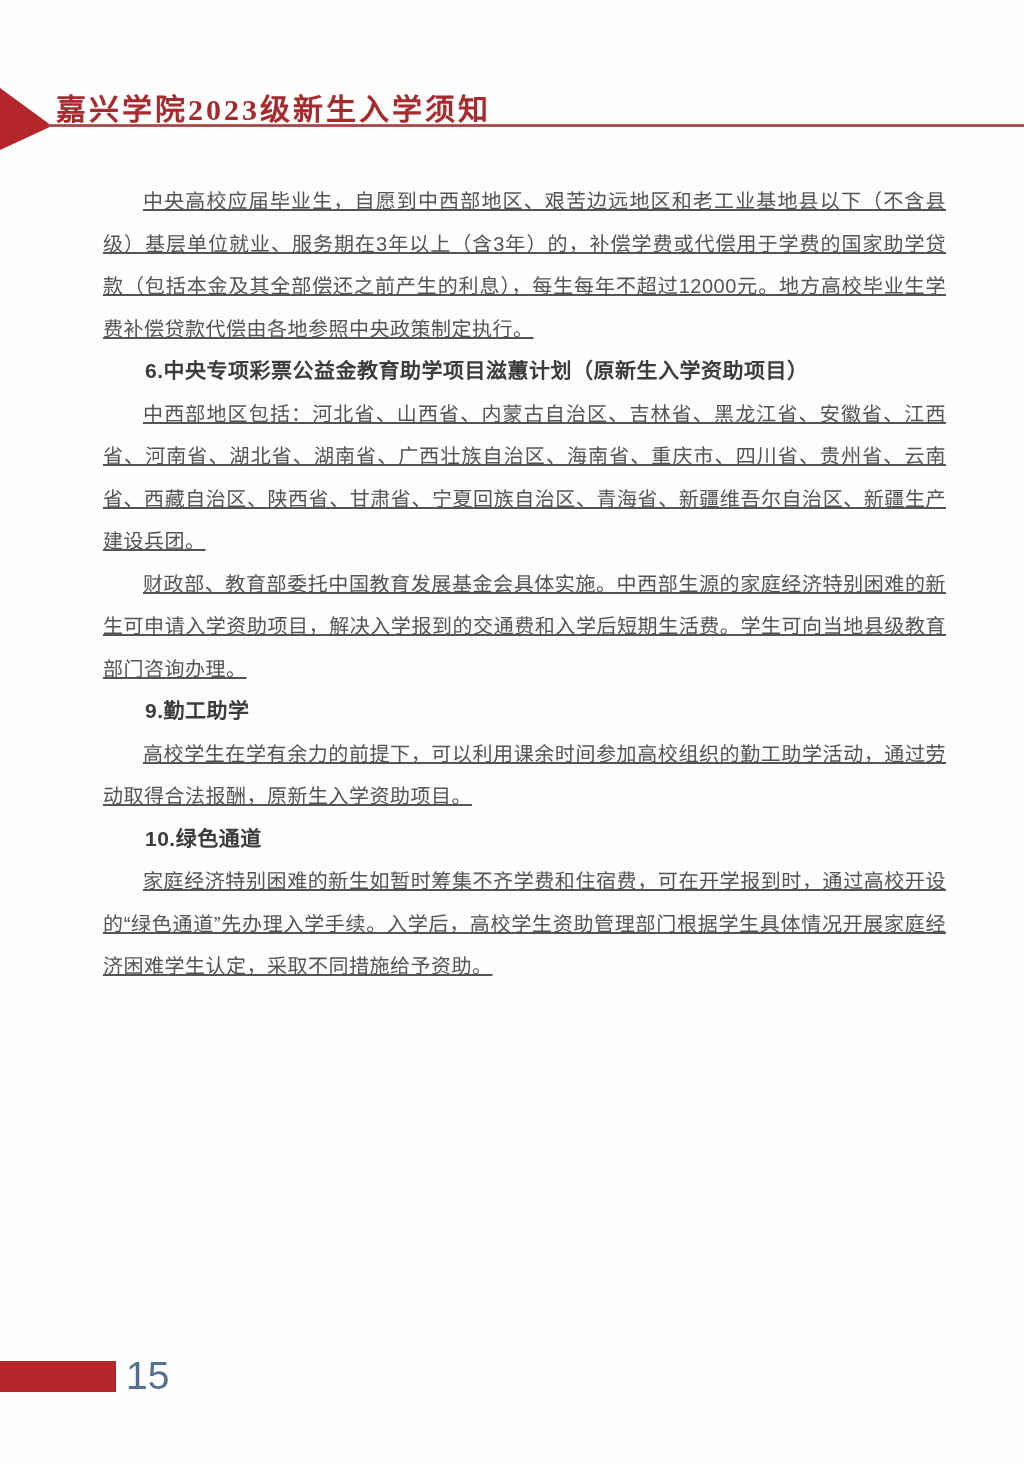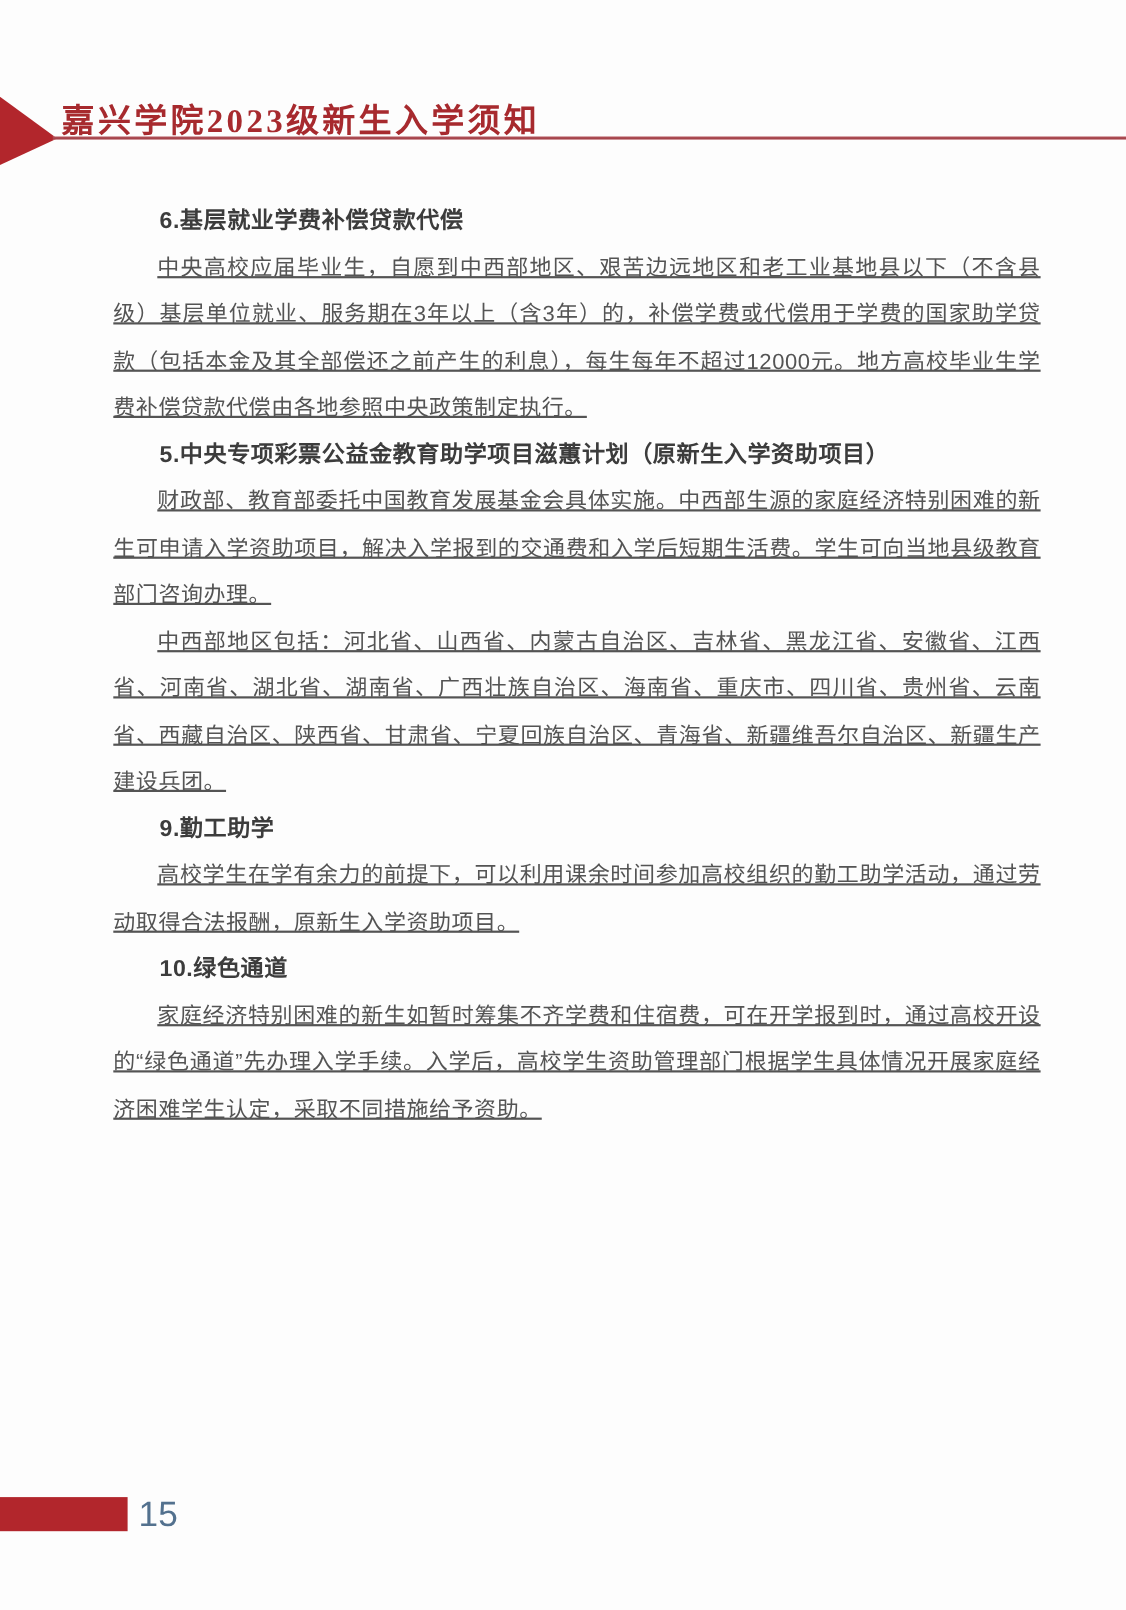--- a/index.html
+++ b/index.html
@@ -45,43 +45,42 @@
   }
   .content p{margin:0;text-indent:2em;text-decoration:underline;}
 
   
   .footer-block{
     position:absolute;left:0;top:1361px;width:116px;height:31px;
     background:var(--accent-red);
   }
   .page-number{
     position:absolute;left:126px;top:1359px;height:34px;line-height:34px;
-    font-size:32px;color:var(--pagenum-blue);
+    font-size:39px;color:var(--pagenum-blue);
   }
 </style>
 </head>
 <body>
 
 <div class="page">
 
   <svg class="header-arrow" viewBox="0 0 52 62" aria-hidden="true">
     <polygon points="0,0 52,38 0,62" fill="#b2262c"></polygon>
   </svg>
   <h1 class="page-title">嘉兴学院2023级新生入学须知</h1>
   <div class="header-rule"></div>
 
   <main class="content">
 
-    <h2>6.基层就业学费补偿贷款代偿</h2>
     <p>中央高校应届毕业生，自愿到中西部地区、艰苦边远地区和老工业基地县以下（不含县级）基层单位就业、服务期在3年以上（含3年）的，补偿学费或代偿用于学费的国家助学贷款（包括本金及其全部偿还之前产生的利息），每生每年不超过12000元。地方高校毕业生学费补偿贷款代偿由各地参照中央政策制定执行。</p>
 
 
-    <h2>5.中央专项彩票公益金教育助学项目滋蕙计划（原新生入学资助项目）</h2>
+    <h2>6.中央专项彩票公益金教育助学项目滋蕙计划（原新生入学资助项目）</h2>
+    <p>中西部地区包括：河北省、山西省、内蒙古自治区、吉林省、黑龙江省、安徽省、江西省、河南省、湖北省、湖南省、广西壮族自治区、海南省、重庆市、四川省、贵州省、云南省、西藏自治区、陕西省、甘肃省、宁夏回族自治区、青海省、新疆维吾尔自治区、新疆生产建设兵团。</p>
     <p>财政部、教育部委托中国教育发展基金会具体实施。中西部生源的家庭经济特别困难的新生可申请入学资助项目，解决入学报到的交通费和入学后短期生活费。学生可向当地县级教育部门咨询办理。</p>
-    <p>中西部地区包括：河北省、山西省、内蒙古自治区、吉林省、黑龙江省、安徽省、江西省、河南省、湖北省、湖南省、广西壮族自治区、海南省、重庆市、四川省、贵州省、云南省、西藏自治区、陕西省、甘肃省、宁夏回族自治区、青海省、新疆维吾尔自治区、新疆生产建设兵团。</p>
 
     <h2>9.勤工助学</h2>
     <p>高校学生在学有余力的前提下，可以利用课余时间参加高校组织的勤工助学活动，通过劳动取得合法报酬，原新生入学资助项目。</p>
 
     <h2>10.绿色通道</h2>
     <p>家庭经济特别困难的新生如暂时筹集不齐学费和住宿费，可在开学报到时，通过高校开设的“绿色通道”先办理入学手续。入学后，高校学生资助管理部门根据学生具体情况开展家庭经济困难学生认定，采取不同措施给予资助。</p>
 
   </main>
 
   <div class="footer-block"></div>

